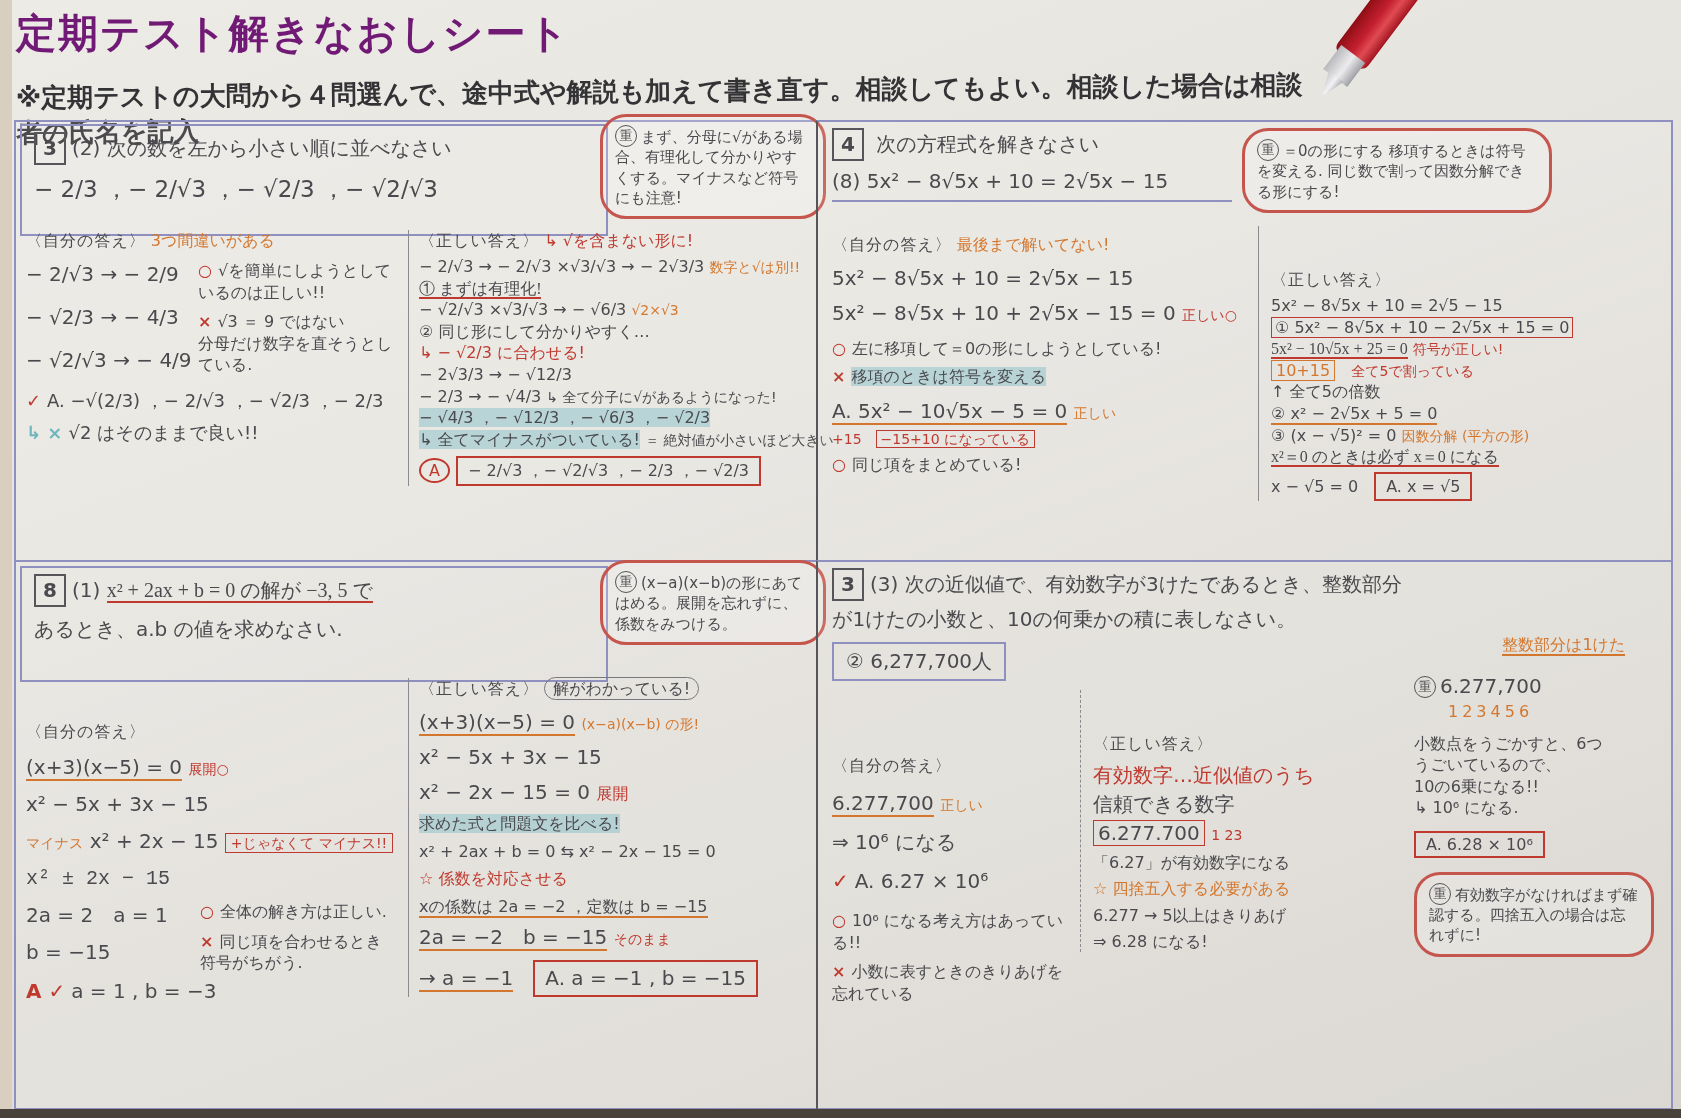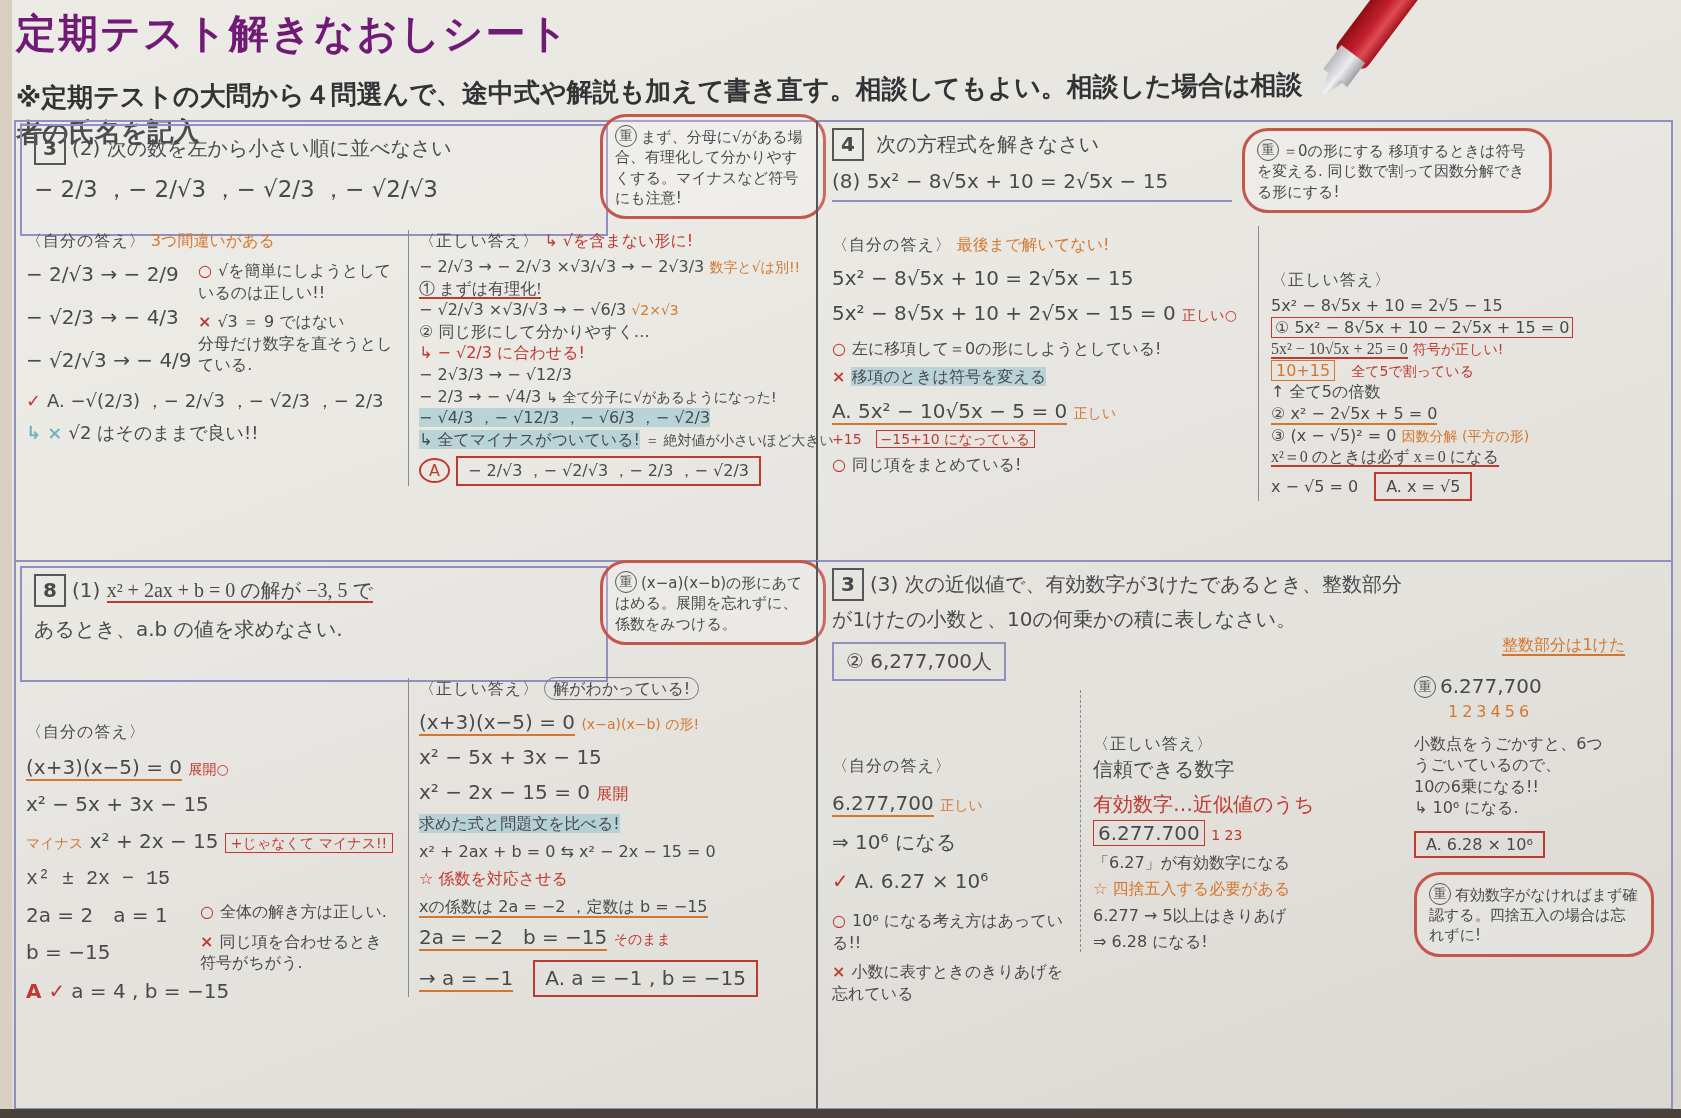--- a/index.html
+++ b/index.html
@@ -163,21 +163,21 @@
   <div class="col" style="left:10px;top:116px;width:372px;">
     <div class="hdr pencil">〈自分の答え〉</div>
     <div class="wl" style="margin-top:10px;"><span class="pencil u-or">(x+3)(x−5) = 0</span> <span class="red xs">展開○</span></div>
     <div class="wl pencil" style="margin-top:8px;">x² − 5x + 3x − 15</div>
     <div class="wl pencil" style="margin-top:8px;"><span class="orange xs">マイナス</span> <span>x² + 2x − 15</span> <span class="red xs" style="border:1.5px solid #c0392f;padding:1px 5px;">+じゃなくて マイナス!!</span></div>
     <div class="wl pencil" style="margin-top:8px;font-family:Liberation Mono, monospace;">x² ± 2x − 15</div>
     <div class="flexrow" style="margin-top:8px;">
       <div style="width:160px;">
         <div class="wl pencil">2a = 2　a = 1</div>
         <div class="wl pencil" style="margin-top:8px;">b = −15</div>
-        <div class="wl" style="margin-top:10px;"><span class="mk red">A ✓</span><span class="pencil">a = 4 , b = −15</span></div>
+        <div class="wl" style="margin-top:10px;"><span class="mk red">A ✓</span><span class="pencil">a = 1 , b = −3</span></div>
       </div>
       <div style="width:196px;">
         <div class="sm"><span class="mk red">○</span><span class="pencil">全体の解き方は正しい.</span></div>
         <div class="sm" style="margin-top:8px;"><span class="mk red">×</span><span class="pencil">同じ項を合わせるとき符号がちがう.</span></div>
       </div>
     </div>
   </div>
 
   <div class="col" style="left:392px;top:116px;width:400px;border-left:1.5px solid #8a8a90;padding-left:10px;">
     <div>
@@ -211,22 +211,22 @@
     <div class="hdr pencil">〈自分の答え〉</div>
     <div class="wl" style="margin-top:12px;"><span class="pencil u-or">6.277,700</span> <span class="orange xs">正しい</span></div>
     <div class="wl pencil" style="margin-top:10px;">⇒ 10⁶ になる</div>
     <div class="wl" style="margin-top:10px;"><span class="mk red">✓</span><span class="pencil">A. 6.27 × 10⁶</span></div>
     <div class="sm" style="margin-top:14px;"><span class="mk red">○</span><span class="pencil">10⁶ になる考え方はあっている!!</span></div>
     <div class="sm" style="margin-top:8px;"><span class="mk red">×</span><span class="pencil">小数に表すときのきりあげを忘れている</span></div>
   </div>
 
   <div class="col" style="left:262px;top:128px;width:320px;border-left:1.5px dashed #8a8a90;padding-left:12px;">
     <div class="hdr pencil">〈正しい答え〉</div>
+    <div class="wl red" style="margin-top:6px;">有効数字…近似値のうち</div>
     <div class="wl pencil">信頼できる数字</div>
-    <div class="wl red" style="margin-top:6px;">有効数字…近似値のうち</div>
     <div class="wl pencil"><span style="border:1.5px solid #c0392f;padding:0 4px;">6.277.700</span> <span class="red xs">1 23</span></div>
     <div class="wl pencil sm" style="margin-top:4px;">「6.27」が有効数字になる</div>
     <div class="wl orange sm" style="margin-top:4px;">☆ 四捨五入する必要がある</div>
     <div class="wl pencil sm" style="margin-top:6px;">6.277 → 5以上はきりあげ</div>
     <div class="wl pencil sm" style="margin-top:4px;">⇒ 6.28 になる!</div>
   </div>
 
   <div class="col" style="left:596px;top:110px;width:244px;">
     <div class="wl pencil"><span class="circlemark">重</span><span>6.277,700</span></div>
     <div class="orange sm" style="margin-left:34px;letter-spacing:4px;">123456</div>

